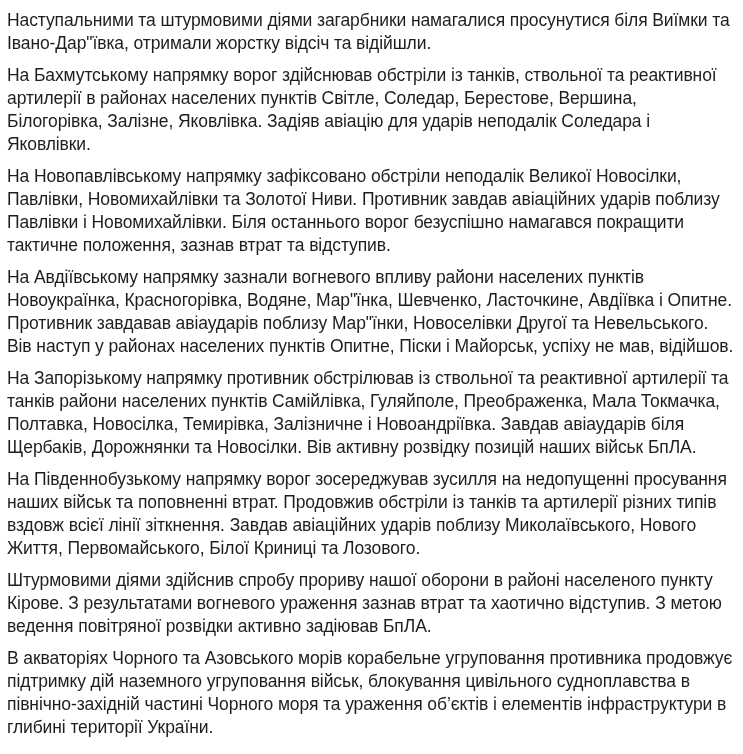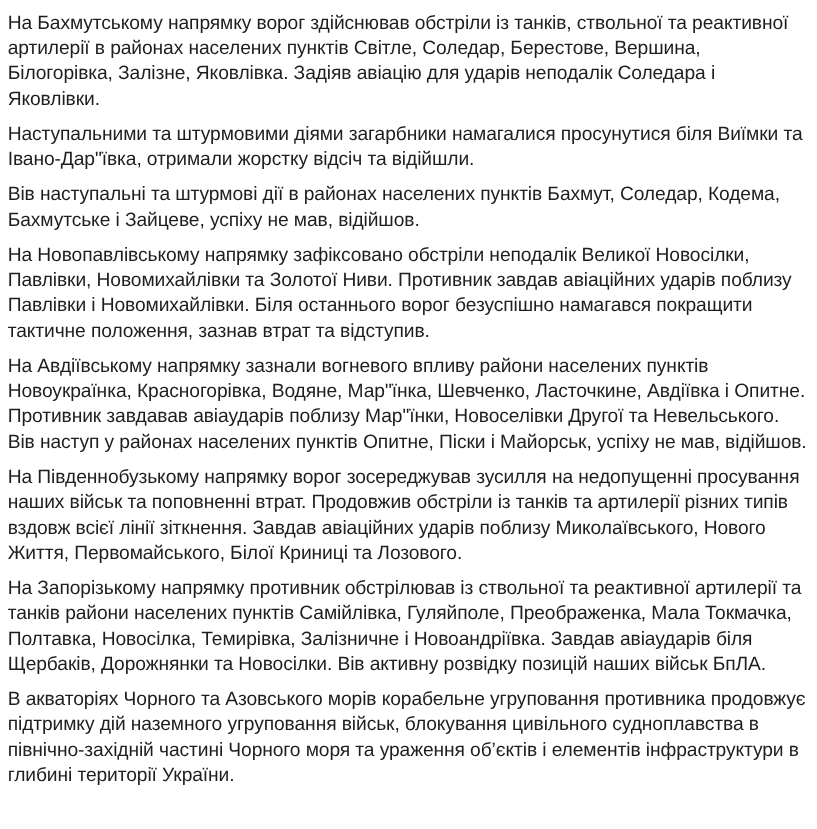--- a/index.html
+++ b/index.html
@@ -23,21 +23,21 @@
     margin: 0 0 9px 0;
   }
   .post-text p:last-child {
     margin-bottom: 0;
   }
 </style>
 </head>
 <body>
 
 <div class="post-text">
+  <p>Наступальними та штурмовими діями загарбники намагалися просунутися біля Виїмки та Івано-Дар"ївка, отримали жорстку відсіч та відійшли.</p>
   <p>На Бахмутському напрямку ворог здійснював обстріли із танків, ствольної та реактивної артилерії в районах населених пунктів Світле, Соледар, Берестове, Вершина, Білогорівка, Залізне, Яковлівка. Задіяв авіацію для ударів неподалік Соледара і Яковлівки.</p>
-  <p>Наступальними та штурмовими діями загарбники намагалися просунутися біля Виїмки та Івано-Дар"ївка, отримали жорстку відсіч та відійшли.</p>
-  <p>Вів наступальні та штурмові дії в районах населених пунктів Бахмут, Соледар, Кодема, Бахмутське і Зайцеве, успіху не мав, відійшов.</p>
   <p>На Новопавлівському напрямку зафіксовано обстріли неподалік Великої Новосілки, Павлівки, Новомихайлівки та Золотої Ниви. Противник завдав авіаційних ударів поблизу Павлівки і Новомихайлівки. Біля останнього ворог безуспішно намагався покращити тактичне положення, зазнав втрат та відступив.</p>
   <p>На Авдіївському напрямку зазнали вогневого впливу райони населених пунктів Новоукраїнка, Красногорівка, Водяне, Мар"їнка, Шевченко, Ласточкине, Авдіївка і Опитне. Противник завдавав авіаударів поблизу Мар"їнки, Новоселівки Другої та Невельського. Вів наступ у районах населених пунктів Опитне, Піски і Майорськ, успіху не мав, відійшов.</p>
+  <p>На Запорізькому напрямку противник обстрілював із ствольної та реактивної артилерії та танків райони населених пунктів Самійлівка, Гуляйполе, Преображенка, Мала Токмачка, Полтавка, Новосілка, Темирівка, Залізничне і Новоандріївка. Завдав авіаударів біля Щербаків, Дорожнянки та Новосілки. Вів активну розвідку позицій наших військ БпЛА.</p>
   <p>На Південнобузькому напрямку ворог зосереджував зусилля на недопущенні просування наших військ та поповненні втрат. Продовжив обстріли із танків та артилерії різних типів вздовж всієї лінії зіткнення. Завдав авіаційних ударів поблизу Миколаївського, Нового Життя, Первомайського, Білої Криниці та Лозового.</p>
-  <p>На Запорізькому напрямку противник обстрілював із ствольної та реактивної артилерії та танків райони населених пунктів Самійлівка, Гуляйполе, Преображенка, Мала Токмачка, Полтавка, Новосілка, Темирівка, Залізничне і Новоандріївка. Завдав авіаударів біля Щербаків, Дорожнянки та Новосілки. Вів активну розвідку позицій наших військ БпЛА.</p>
+  <p>Штурмовими діями здійснив спробу прориву нашої оборони в районі населеного пункту Кірове. З результатами вогневого ураження зазнав втрат та хаотично відступив. З метою ведення повітряної розвідки активно задіював БпЛА.</p>
   <p>В акваторіях Чорного та Азовського морів корабельне угруповання противника продовжує підтримку дій наземного угруповання військ, блокування цивільного судноплавства в північно-західній частині Чорного моря та ураження об’єктів і елементів інфраструктури в глибині території України.</p>
 </div>
 
 </body></html>

